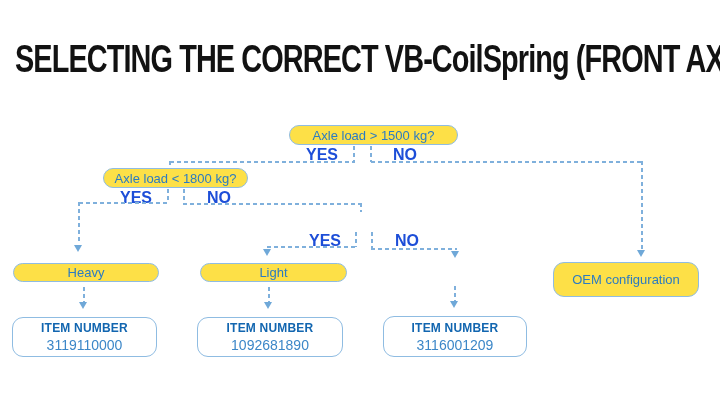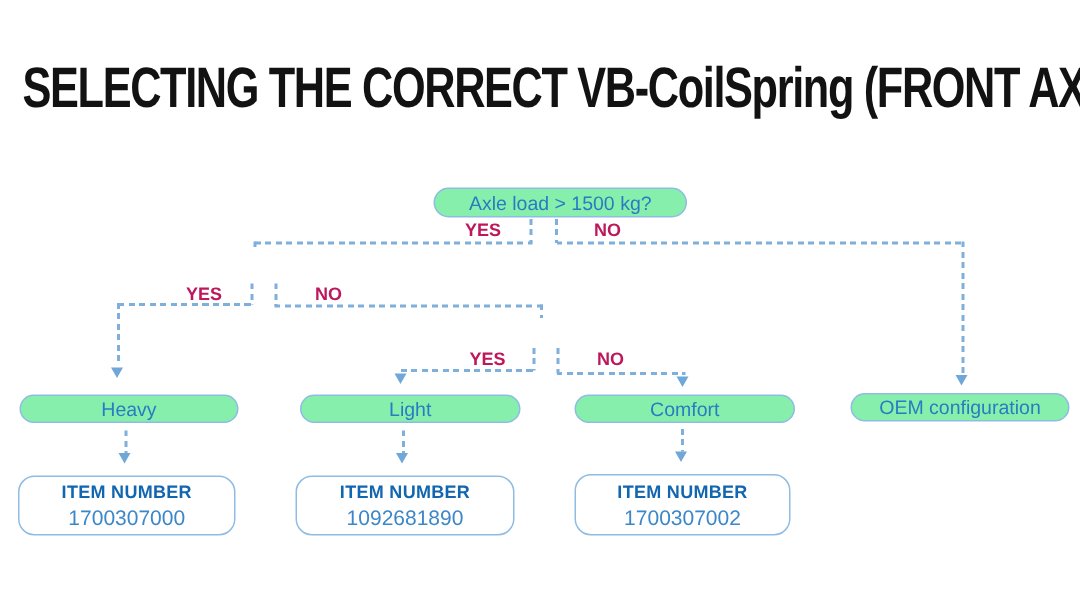--- a/index.html
+++ b/index.html
@@ -2,28 +2,28 @@
 <html><head>
 <meta charset="utf-8">
 <style>
   html,body{margin:0;padding:0;background:#fff;}
   .stage{position:relative;width:720px;height:405px;background:#FFFFFF;overflow:hidden;
          font-family:"Liberation Sans", sans-serif;}
   .title{position:absolute;left:15px;top:40px;margin:0;font-size:38px;line-height:38px;
          font-weight:700;letter-spacing:-1.2px;color:#121212;white-space:nowrap;
          transform:scaleX(0.76);transform-origin:0 50%;}
   .box{position:absolute;box-sizing:border-box;border:1.6px solid #8FBCE2;border-radius:11px;
-       background:#86efac;display:flex;align-items:center;justify-content:center;
+       background:#fde047;display:flex;align-items:center;justify-content:center;
        color:#2B7BC2;font-size:13px;white-space:nowrap;}
   .itembox{position:absolute;box-sizing:border-box;border:1.6px solid #8FBCE2;border-radius:11px;
        background:#fff;display:flex;flex-direction:column;align-items:center;justify-content:center;
        gap:2px;}
   .item-head{color:#1266B0;font-weight:700;font-size:12px;letter-spacing:0.2px;}
   .item-num{color:#3C87C8;font-size:14px;}
-  .yn{position:absolute;width:44px;text-align:center;font-weight:700;font-size:12px;color:#be185d;}
+  .yn{position:absolute;width:44px;text-align:center;font-weight:700;font-size:16px;color:#1d4ed8;}
   .hl{position:absolute;height:2px;
       background:repeating-linear-gradient(90deg,#7FB0DC 0 4px,transparent 4px 7px);}
   .vl{position:absolute;width:2px;
       background:repeating-linear-gradient(180deg,#7FB0DC 0 4px,transparent 4px 7px);}
   .arrow{position:absolute;width:0;height:0;border-left:4.5px solid transparent;
          border-right:4.5px solid transparent;border-top:7px solid #6FA8D8;}
 </style>
 </head>
 <body>
 
@@ -37,20 +37,23 @@
   <div class="yn" style="left:300px;top:146px">YES</div>
   <div class="yn" style="left:383px;top:146px">NO</div>
   <div class="vl" style="left:353px;top:146px;height:16px"></div>
   <div class="vl" style="left:370px;top:146px;height:16px"></div>
   <div class="hl" style="left:170px;top:161px;width:185px"></div>
   <div class="vl" style="left:169px;top:161px;height:7px"></div>
   <div class="hl" style="left:371px;top:161px;width:272px"></div>
   <div class="vl" style="left:641px;top:161px;height:88px"></div>
   <div class="arrow" style="left:637px;top:250px"></div>
 
+  <div class="box" style="left:103px;top:168px;width:145px;height:20px">
+    <span>Axle load &lt; 1800 kg?</span>
+  </div>
   <div class="yn" style="left:114px;top:189px">YES</div>
   <div class="yn" style="left:197px;top:189px">NO</div>
   <div class="vl" style="left:167px;top:189px;height:14px"></div>
   <div class="vl" style="left:183px;top:189px;height:15px"></div>
   <div class="hl" style="left:79px;top:202px;width:90px"></div>
   <div class="vl" style="left:78px;top:202px;height:42px"></div>
   <div class="arrow" style="left:74px;top:245px"></div>
   <div class="hl" style="left:183px;top:203px;width:179px"></div>
   <div class="vl" style="left:360px;top:203px;height:9px"></div>
 
@@ -62,40 +65,37 @@
   <div class="arrow" style="left:263px;top:249px"></div>
   <div class="hl" style="left:371px;top:248px;width:86px"></div>
   <div class="arrow" style="left:451px;top:251px"></div>
 
   <div class="box" style="left:13px;top:263px;width:146px;height:19px">
     <span>Heavy</span>
   </div>
   <div class="box" style="left:200px;top:263px;width:147px;height:19px">
     <span>Light</span>
   </div>
-  <div class="box" style="left:383px;top:263px;width:147px;height:19px">
-    <span>Comfort</span>
-  </div>
-  <div class="box" style="left:567px;top:262px;width:146px;height:19px">
+  <div class="box" style="left:553px;top:262px;width:146px;height:35px">
     <span>OEM configuration</span>
   </div>
 
   <div class="vl" style="left:83px;top:287px;height:15px"></div>
   <div class="arrow" style="left:79px;top:302px"></div>
   <div class="vl" style="left:268px;top:287px;height:15px"></div>
   <div class="arrow" style="left:264px;top:302px"></div>
   <div class="vl" style="left:454px;top:286px;height:15px"></div>
   <div class="arrow" style="left:450px;top:301px"></div>
 
   <div class="itembox" style="left:12px;top:317px;width:145px;height:40px">
     <div class="item-head">ITEM NUMBER</div>
-    <div class="item-num">1700307000</div>
+    <div class="item-num">3119110000</div>
   </div>
   <div class="itembox" style="left:197px;top:317px;width:146px;height:40px">
     <div class="item-head">ITEM NUMBER</div>
     <div class="item-num">1092681890</div>
   </div>
   <div class="itembox" style="left:383px;top:316px;width:144px;height:41px">
     <div class="item-head">ITEM NUMBER</div>
-    <div class="item-num">1700307002</div>
+    <div class="item-num">3116001209</div>
   </div>
 
 </div>
 
 </body></html>

